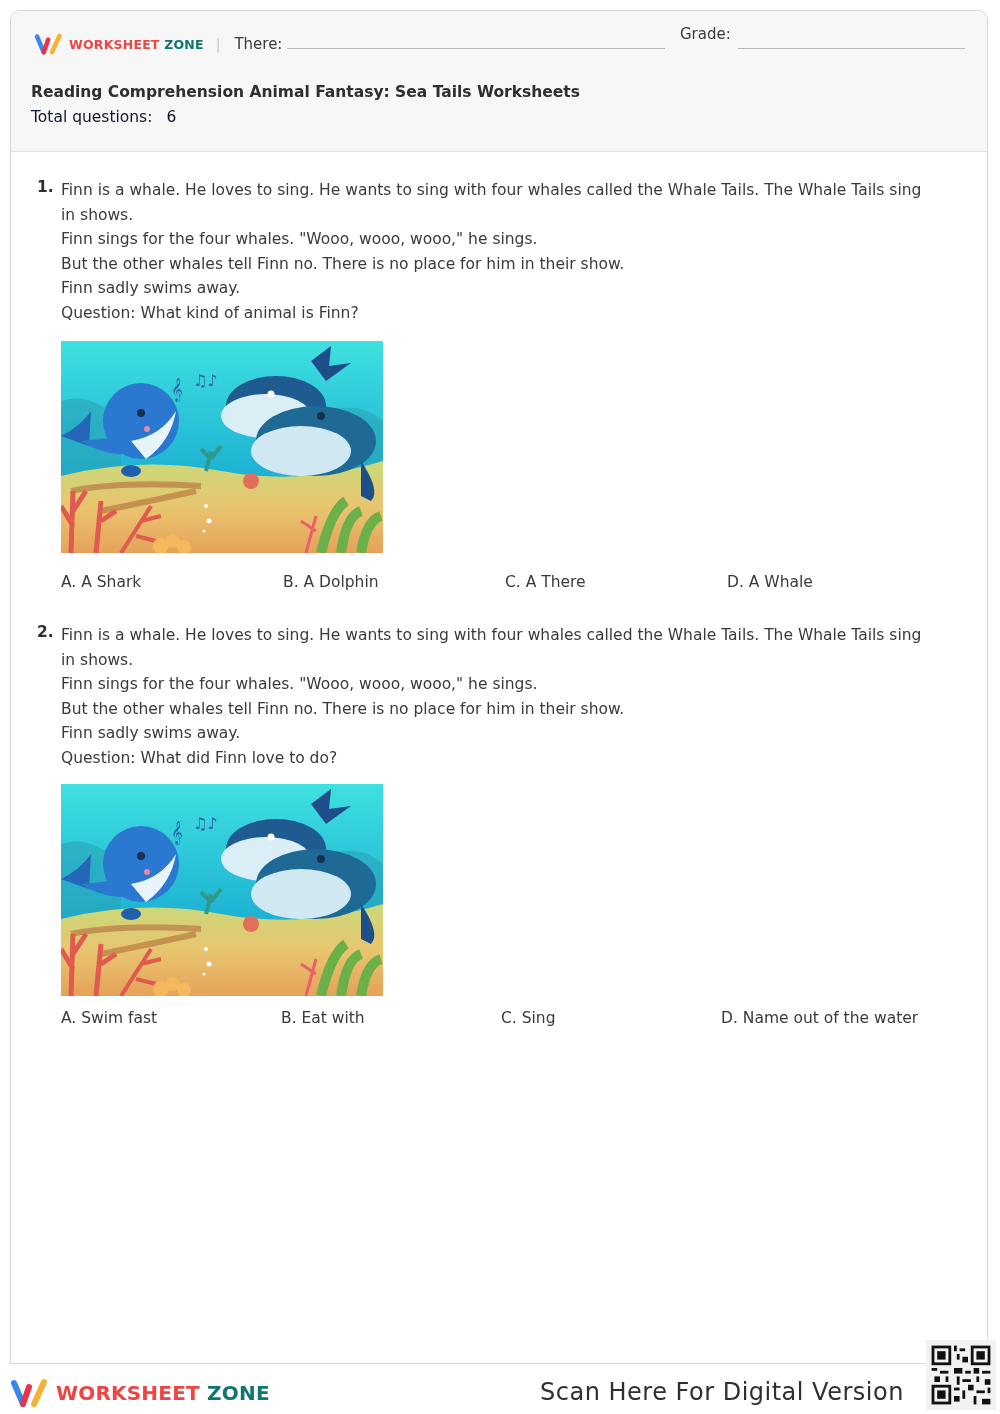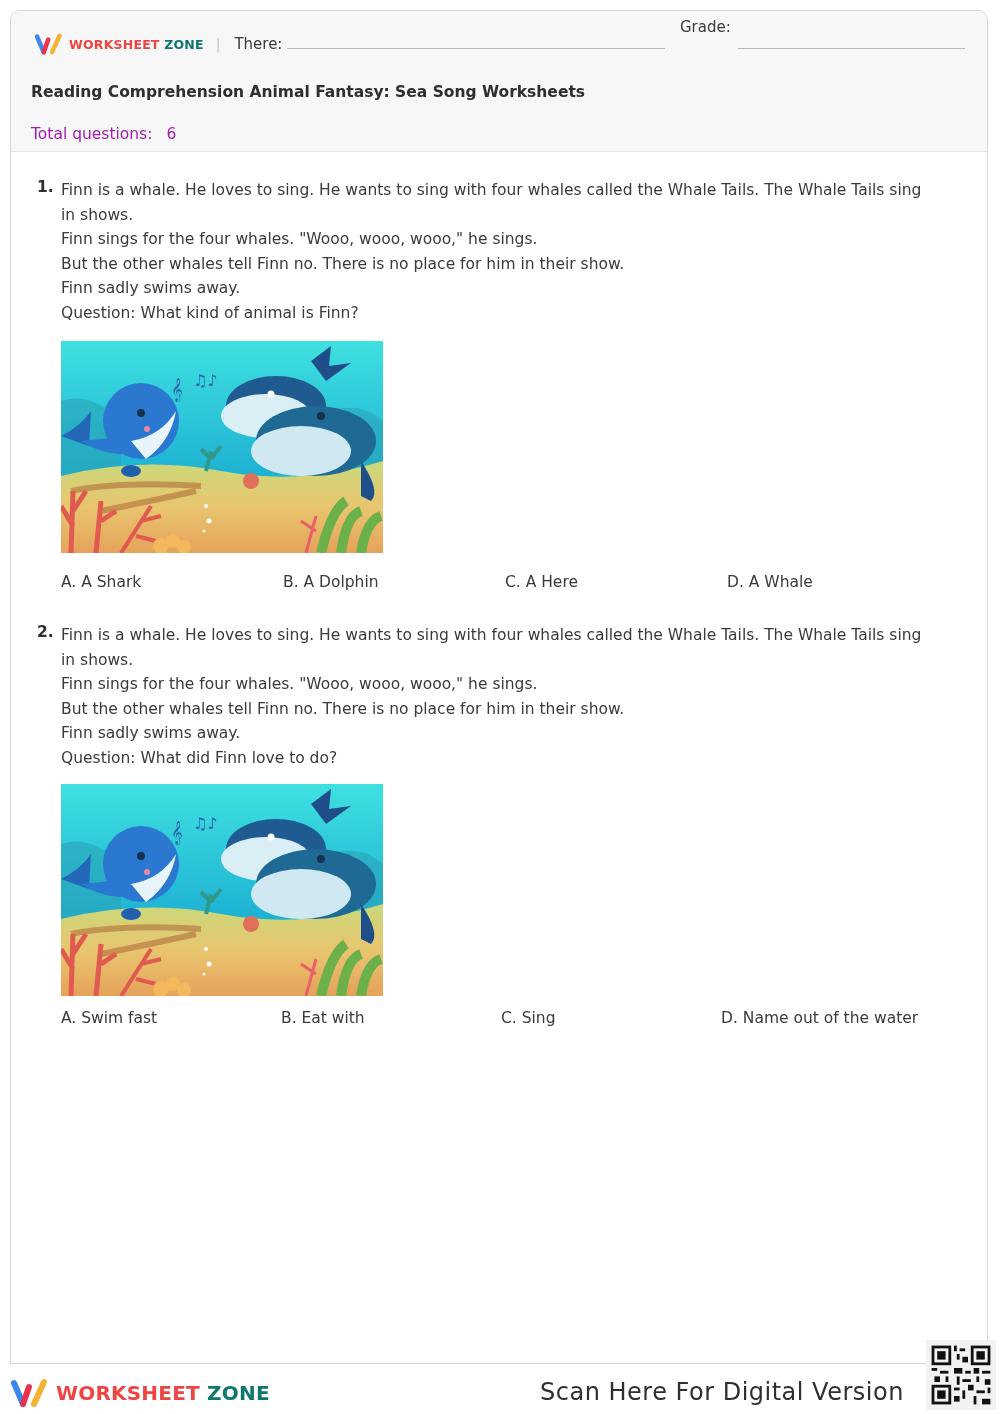--- a/index.html
+++ b/index.html
@@ -10,24 +10,24 @@
   .header { position: absolute; left: 0; top: 0; width: 976px; height: 140px; background: #f7f7f7;
             border-bottom: 1px solid #e3e3e3; border-radius: 10px 10px 0 0; }
   .logo-row { position: absolute; left: 22px; top: 20px; height: 26px; display: flex; align-items: center; }
   .logo-mark { width: 32px; height: 24px; }
   .logo-text { font-family: "DejaVu Sans", sans-serif; font-weight: bold; font-size: 12.5px; letter-spacing: 0.2px; margin-left: 4px; }
   .logo-text .w { color: #ef4444; }
   .logo-text .z { color: #0f766e; }
   .sep { color: #c4c4c4; margin: 0 14px 0 12px; font-size: 14px; }
   .field-label { font-size: 15px; color: #3a3a3a; }
   .name-line { position: absolute; left: 276px; top: 37px; width: 378px; border-bottom: 1px solid #b9b9b9; }
-  .grade-label { position: absolute; left: 669px; top: 7px; font-size: 15px; }
+  .grade-label { position: absolute; left: 669px; top: 14px; font-size: 15px; }
   .grade-line { position: absolute; left: 727px; top: 37px; width: 227px; border-bottom: 1px solid #b9b9b9; }
   .ws-title { position: absolute; left: 20px; top: 72px; font-size: 15.5px; font-weight: bold; color: #2f2f2f; }
-  .ws-total { position: absolute; left: 20px; top: 114px; font-size: 15.5px; color: #a21caf; }
+  .ws-total { position: absolute; left: 20px; top: 97px; font-size: 15.5px; color: #0f172a; }
   .ws-total .num { margin-left: 14px; }
 
   .question { position: absolute; left: 26px; width: 900px; }
   .q-num { position: absolute; left: 0; top: 0; font-weight: bold; font-size: 15.5px; color: #2f2f2f; }
   .q-text { position: absolute; left: 24px; top: 0; width: 870px; font-size: 15.5px; line-height: 24.5px; color: #3a3a3a; }
   .q-text div { margin: 0; }
   .q-img { position: absolute; left: 24px; width: 322px; height: 212px; overflow: hidden; }
   .options { position: absolute; left: 24px; width: 880px; display: flex; font-size: 15.5px; color: #3a3a3a; }
   .options span { width: 222px; }
 
@@ -112,42 +112,42 @@
       <span class="logo-text">
         <span class="w">WORKSHEET</span>
         <span class="z">ZONE</span>
       </span>
       <span class="sep">|</span>
       <span class="field-label">There:</span>
     </div>
     <div class="name-line"></div>
     <span class="grade-label">Grade:</span>
     <div class="grade-line"></div>
-    <div class="ws-title">Reading Comprehension Animal Fantasy: Sea Song Worksheets</div>
+    <div class="ws-title">Reading Comprehension Animal Fantasy: Sea Tails Worksheets</div>
     <div class="ws-total">
       <span>Total questions:</span><span class="num">6</span>
     </div>
   </div>
 
   <div class="question" style="top:167px;">
     <span class="q-num">1.</span>
     <div class="q-text">
       <div>Finn is a whale. He loves to sing. He wants to sing with four whales called the Whale Tails. The Whale Tails sing in shows.</div>
       <div>Finn sings for the four whales. "Wooo, wooo, wooo," he sings.</div>
       <div>But the other whales tell Finn no. There is no place for him in their show.</div>
       <div>Finn sadly swims away.</div>
       <div>Question: What kind of animal is Finn?</div>
     </div>
     <svg class="q-img" style="top:163px;">
         <use href="#sea-scene"></use>
       </svg>
     <div class="options" style="top:395px;gap:8px;">
       <span>A. A Shark</span>
       <span>B. A Dolphin</span>
-      <span>C. A Here</span>
+      <span>C. A There</span>
       <span>D. A Whale</span>
     </div>
   </div>
 
   <div class="question" style="top:612px;">
     <span class="q-num">2.</span>
     <div class="q-text">
       <div>Finn is a whale. He loves to sing. He wants to sing with four whales called the Whale Tails. The Whale Tails sing in shows.</div>
       <div>Finn sings for the four whales. "Wooo, wooo, wooo," he sings.</div>
       <div>But the other whales tell Finn no. There is no place for him in their show.</div>

